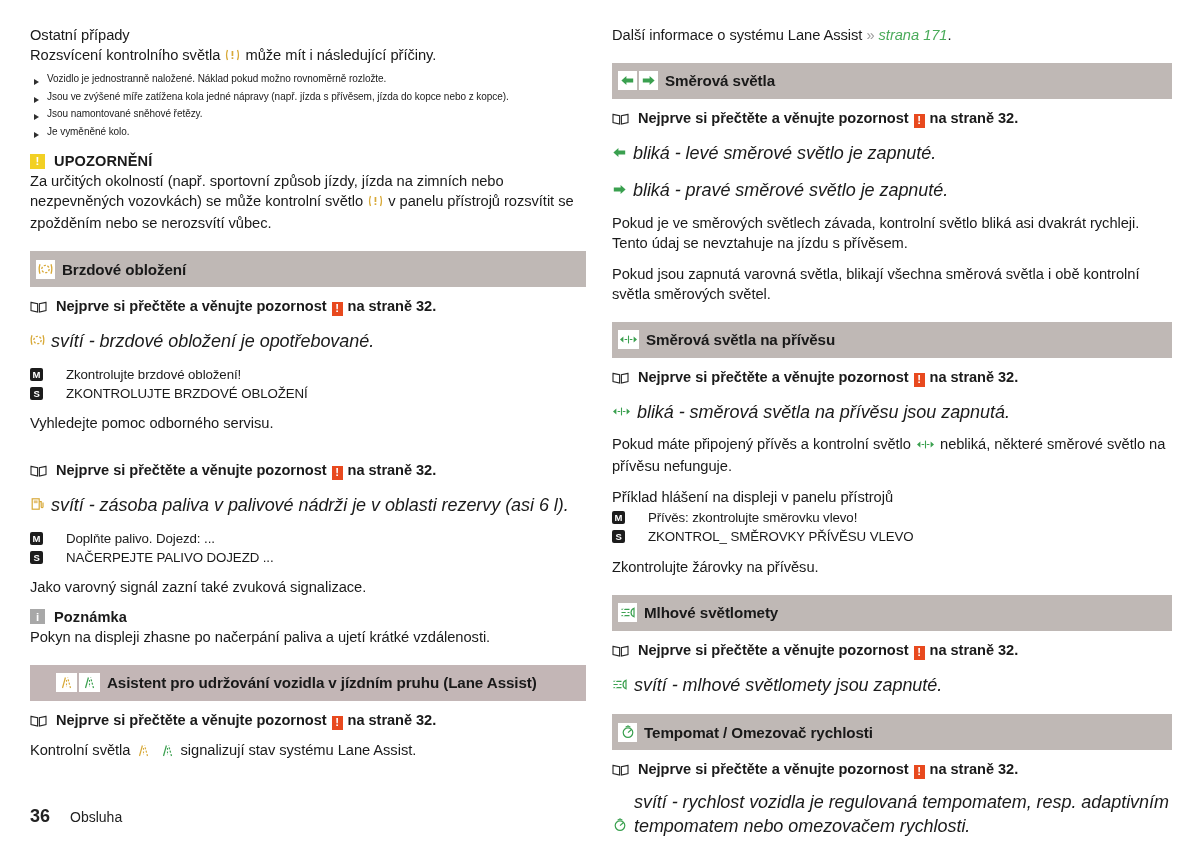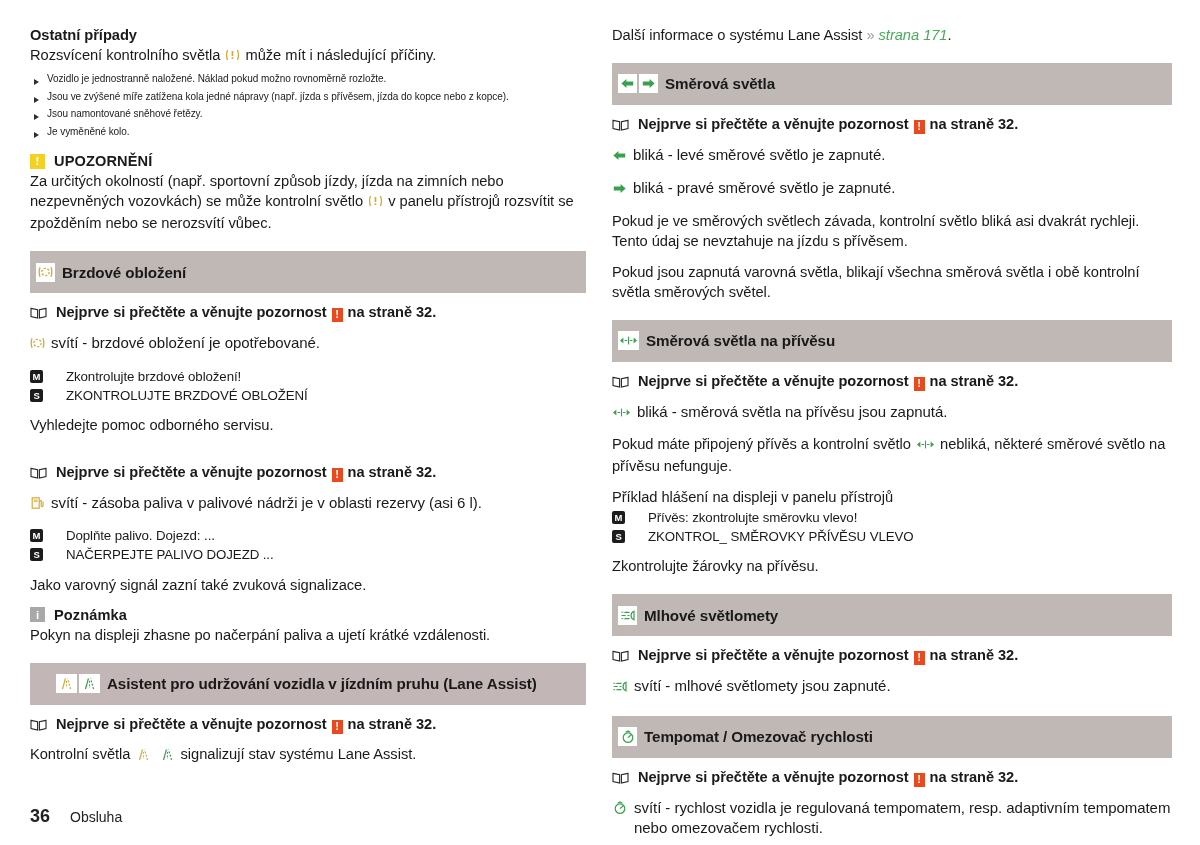--- a/index.html
+++ b/index.html
@@ -40,21 +40,21 @@
     letter-spacing: -0.05px;
   }
   .spacer-s { height: 11px; }
   .spacer-m { height: 17px; }
 
   
   .sec-head {
     background: #bfb8b5;
     display: flex;
     align-items: center;
-    height: 42px;
+    height: 36px;
     padding: 0 6px;
     margin: 0;
   }
   .sec-head.mauve { background: #c3b6b6; padding-left: 26px; }
   .sec-head-title {
     font-size: 15.2px;
     font-weight: bold;
     color: #191919;
     letter-spacing: -0.1px;
     margin-left: 5px;
@@ -147,24 +147,25 @@
   .notice-badge.grey { background: #a8a8a8; color: #ffffff; }
   .notice-title {
     font-size: 14.6px;
     font-weight: bold;
     letter-spacing: 0.1px;
   }
 
   
   .state-line {
     display: flex;
-    align-items: flex-start;
-    font-size: 15px;
+    align-items: flex-end;
+    font-size: 18px;
     line-height: 1.36;
     letter-spacing: -0.05px;
+    font-style: italic;
   }
   .state-line .si {
     flex: 0 0 auto;
     margin-right: 6px;
     margin-top: 2px;
   }
   .state-line .st { flex: 1 1 auto; }
 
   
   .msg-row {
@@ -214,21 +215,21 @@
   .inline-ico { vertical-align: -2px; margin: 0 1px; }
 </style>
 </head>
 <body>
 
 <div class="page">
   <div class="columns">
 
     <div class="col">
 
-      <p style="font-weight:bold;">Ostatní případy</p>
+      <p style="font-weight:normal;">Ostatní případy</p>
 
       <p>
         <span>Rozsvícení kontrolního světla</span>
         <span class="inline-ico">
           <svg width="15" height="14" viewBox="0 0 15 14">
               <path d="M2.5 2 Q0.6 7 2.5 12" stroke="#d8a938" stroke-width="1.3" fill="none"></path>
               <path d="M12.5 2 Q14.4 7 12.5 12" stroke="#d8a938" stroke-width="1.3" fill="none"></path>
               <rect x="6.6" y="3" width="1.7" height="5" fill="#d8a938"></rect>
               <rect x="6.6" y="9.3" width="1.7" height="1.7" fill="#d8a938"></rect>
             </svg>

